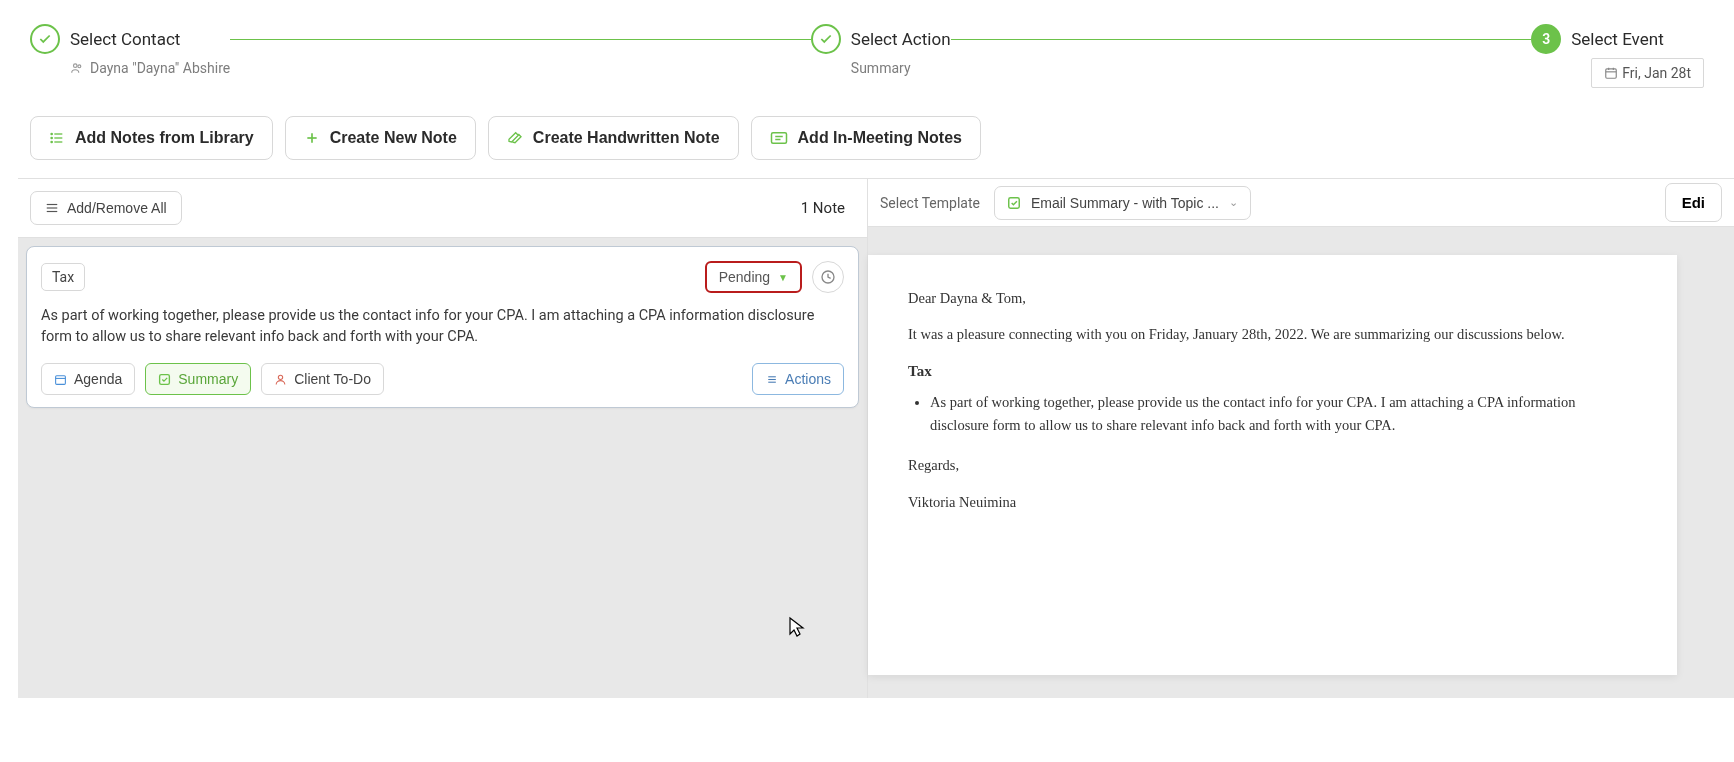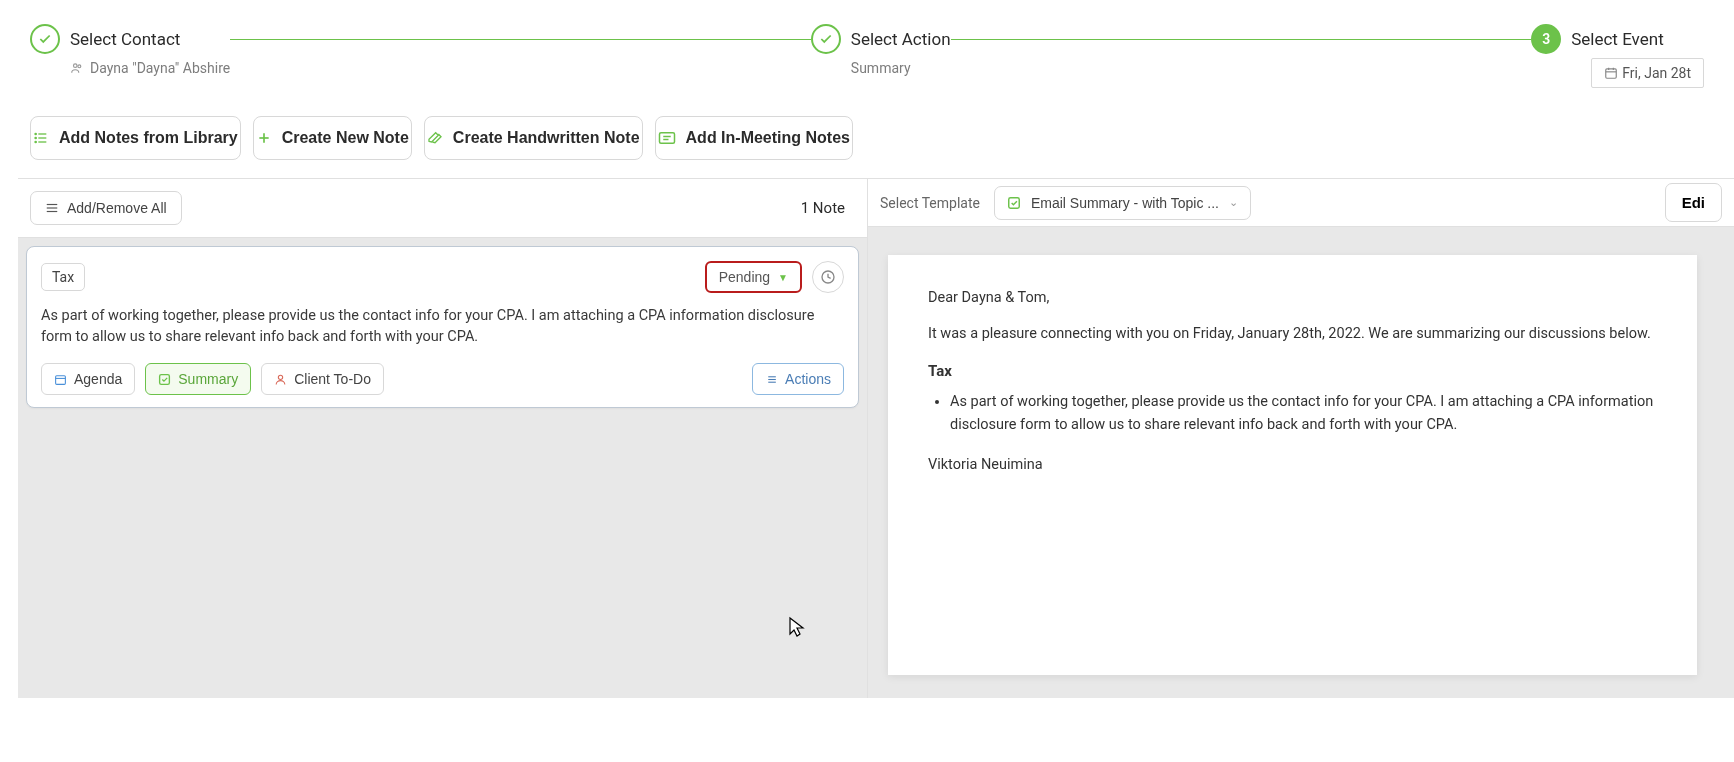--- a/index.html
+++ b/index.html
@@ -11,21 +11,21 @@
     .step-top { display: flex; align-items: center; gap: 10px; }
     .step-circle { width: 30px; height: 30px; border-radius: 50%; border: 2px solid #6cc24a; display: flex; align-items: center; justify-content: center; flex-shrink: 0; color:#6cc24a; background:#fff;}
     .step-circle.solid { background: #6cc24a; color: #fff; border-color:#6cc24a; font-weight:600; font-size:14px;}
     .step-title { font-size: 17px; color: #2b2b2b; font-weight:400; }
     .step-sub { font-size: 14px; color: #7d7d7d; margin-left: 40px; display:flex; align-items:center; gap:6px;}
     .step-line { flex: 1; height: 1px; background: #6cc24a; margin-top: 15px; }
     .date-chip { border:1px solid #d8d8d8; border-radius:2px; padding:6px 12px; font-size:14px; color:#555; display:flex; align-items:center; gap:4px; margin-left:60px; margin-top:-2px;}
     
     
     .actions-row { display: flex; gap: 12px; padding: 10px 30px 18px; flex-wrap:wrap;}
-    .action-btn { display:flex; align-items:center; gap:10px; padding: 12px 2px; border:1px solid #d8d8d8; border-radius:8px; background:#fff; font-size:16px; font-weight:600; color:#2b2b2b; cursor:pointer;}
+    .action-btn { display:flex; align-items:center; gap:10px; padding: 12px 18px; border:1px solid #d8d8d8; border-radius:8px; background:#fff; font-size:16px; font-weight:600; color:#2b2b2b; cursor:pointer;}
     .action-btn .ico { color:#6cc24a; display:flex; align-items:center;}
     
     
     .main { display:flex; gap:0; padding: 0 0px 0 18px; align-items:stretch;}
     .left-col { width: 850px; flex-shrink:0; border-right:1px solid #e0e0e0;}
     .right-col { flex:1; background:#e8e8e8; position:relative;}
     
     
     .filter-bar { display:flex; align-items:center; padding:12px 12px; border-top:1px solid #e0e0e0; border-bottom:1px solid #e0e0e0; background:#fff;}
     .pill-btn { display:flex; align-items:center; gap:8px; padding:8px 14px; border:1px solid #d8d8d8; border-radius:7px; background:#fff; font-size:14px; color:#444; cursor:pointer;}
@@ -49,21 +49,21 @@
     .note-body { font-size:14.5px; color:#3a3a3a; line-height:1.45; margin-bottom:16px;}
     .note-foot { display:flex; align-items:center; gap:10px;}
     .small-chip{ display:flex; align-items:center; gap:7px; padding:7px 12px; border:1px solid #d8d8d8; border-radius:6px; background:#fff; font-size:14px; color:#444; cursor:pointer;}
     .small-chip.active{ border-color:#6cc24a; color:#5aa63a; background:#f4fbef;}
     .small-chip .ico.blue{color:#4a90d9;}
     .small-chip .ico.green{color:#6cc24a;}
     .small-chip .ico.red{color:#d96a5a;}
     .actions-chip { margin-left:auto; border-color:#8cb8e0; color:#4a7db5; }
     
     
-    .preview-wrap { padding:28px 17px 0 0; display:flex; justify-content:center;}
+    .preview-wrap { padding:28px 17px 0 0; display:flex; font-family:Liberation Serif, serif;}
     .preview-sheet { background:#fff; width: calc(100% - 40px); min-height:420px; padding:32px 40px; box-shadow:0 2px 8px rgba(0,0,0,0.08); font-size:14.5px; color:#333; line-height:1.55;}
     .preview-sheet p { margin-bottom:14px;}
     .preview-sheet h4 { font-weight:700; font-size:15px; margin:10px 0 8px;}
     .preview-sheet ul { margin:0 0 18px 22px; }
     .preview-sheet li { margin-bottom:4px;}
     
     .cursor { position:absolute; left:770px; top:378px; pointer-events:none; font-size:16px;}
     
     svg { display:block; }
   </style>
@@ -258,17 +258,18 @@
     </div>
 
     <div class="preview-wrap">
       <div class="preview-sheet">
         <p>Dear Dayna &amp; Tom,</p>
         <p>It was a pleasure connecting with you on Friday, January 28th, 2022. We are summarizing our discussions below.</p>
         <h4>Tax</h4>
         <ul>
           <li>As part of working together, please provide us the contact info for your CPA. I am attaching a CPA information disclosure form to allow us to share relevant info back and forth with your CPA.</li>
         </ul>
+        <p>Regards,</p>
         <p>Viktoria Neuimina</p>
       </div>
     </div>
   </div>
 </div>
 
 </body></html>

